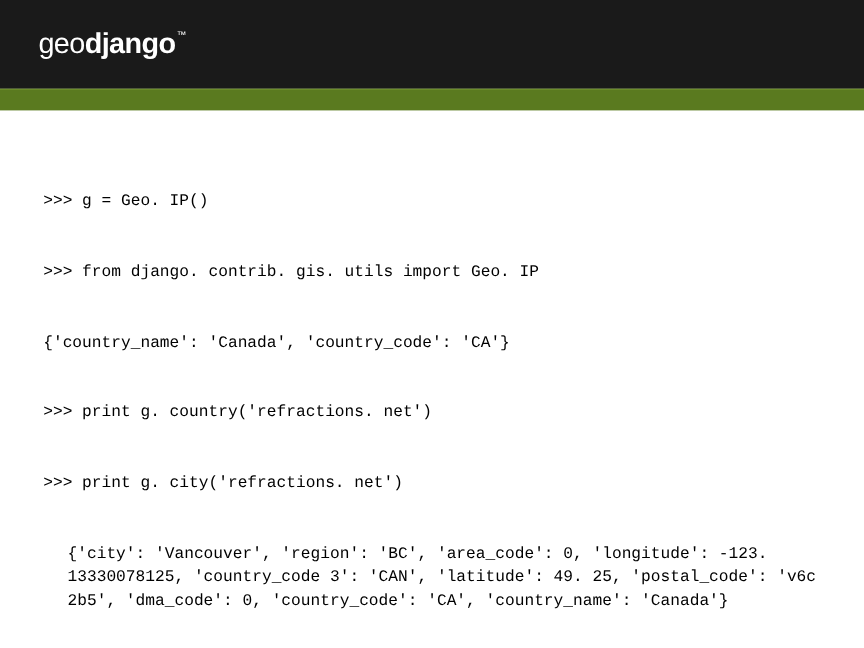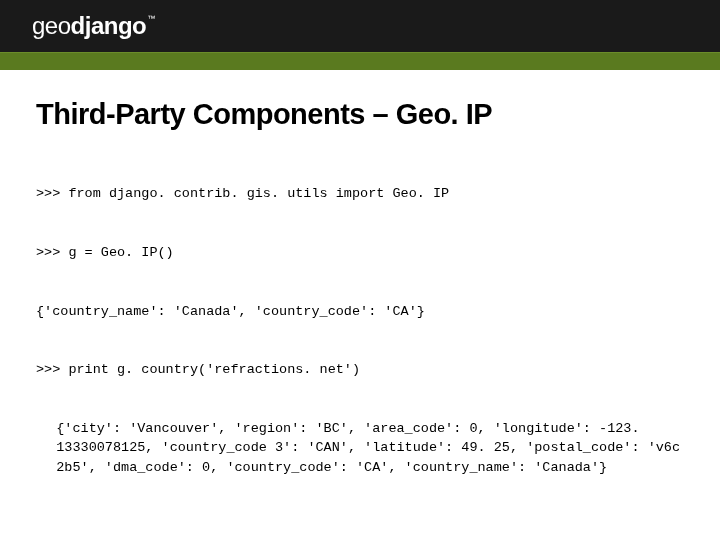--- a/index.html
+++ b/index.html
@@ -5,21 +5,21 @@
   * { margin: 0; padding: 0; box-sizing: border-box; }
   body {
     width: 720px;
     height: 540px;
     background: #ffffff;
     font-family: Arial, Helvetica, sans-serif;
     overflow: hidden;
   }
   .header-bar {
     width: 100%;
-    height: 52px;
+    height: 74px;
     background: #1a1a1a;
     display: flex;
     align-items: center;
     padding-left: 32px;
   }
   .logo {
     color: #ffffff;
     font-size: 24px;
     font-weight: bold;
     letter-spacing: -0.5px;
@@ -71,23 +71,23 @@
 <body>
 
 <div class="header-bar">
   <div class="logo">
     <span class="geo">geo</span><span class="django">django</span><span class="tm">™</span>
   </div>
 </div>
 <div class="accent-bar"></div>
 
 <div class="content">
-  <h1 class="title">Third-Party Components – Geo. IP</h1>
   <div class="code-block">
+    <span class="code-line">&gt;&gt;&gt; g = Geo. IP()</span>
     <span class="code-line">&gt;&gt;&gt; from django. contrib. gis. utils import Geo. IP</span>
-    <span class="code-line">&gt;&gt;&gt; g = Geo. IP()</span>
     <span class="code-line">{'country_name': 'Canada', 'country_code': 'CA'}</span>
     <span class="code-line">&gt;&gt;&gt; print g. country('refractions. net')</span>
+    <span class="code-line">&gt;&gt;&gt; print g. city('refractions. net')</span>
     <span class="code-line wrap-indent">{'city': 'Vancouver', 'region': 'BC', 'area_code': 0, 'longitude': -123. 13330078125, 'country_code 3': 'CAN', 'latitude': 49. 25, 'postal_code': 'v6c 2b5', 'dma_code': 0, 'country_code': 'CA', 'country_name': 'Canada'}</span>
     
     
   </div>
 </div>
 
 </body></html>

